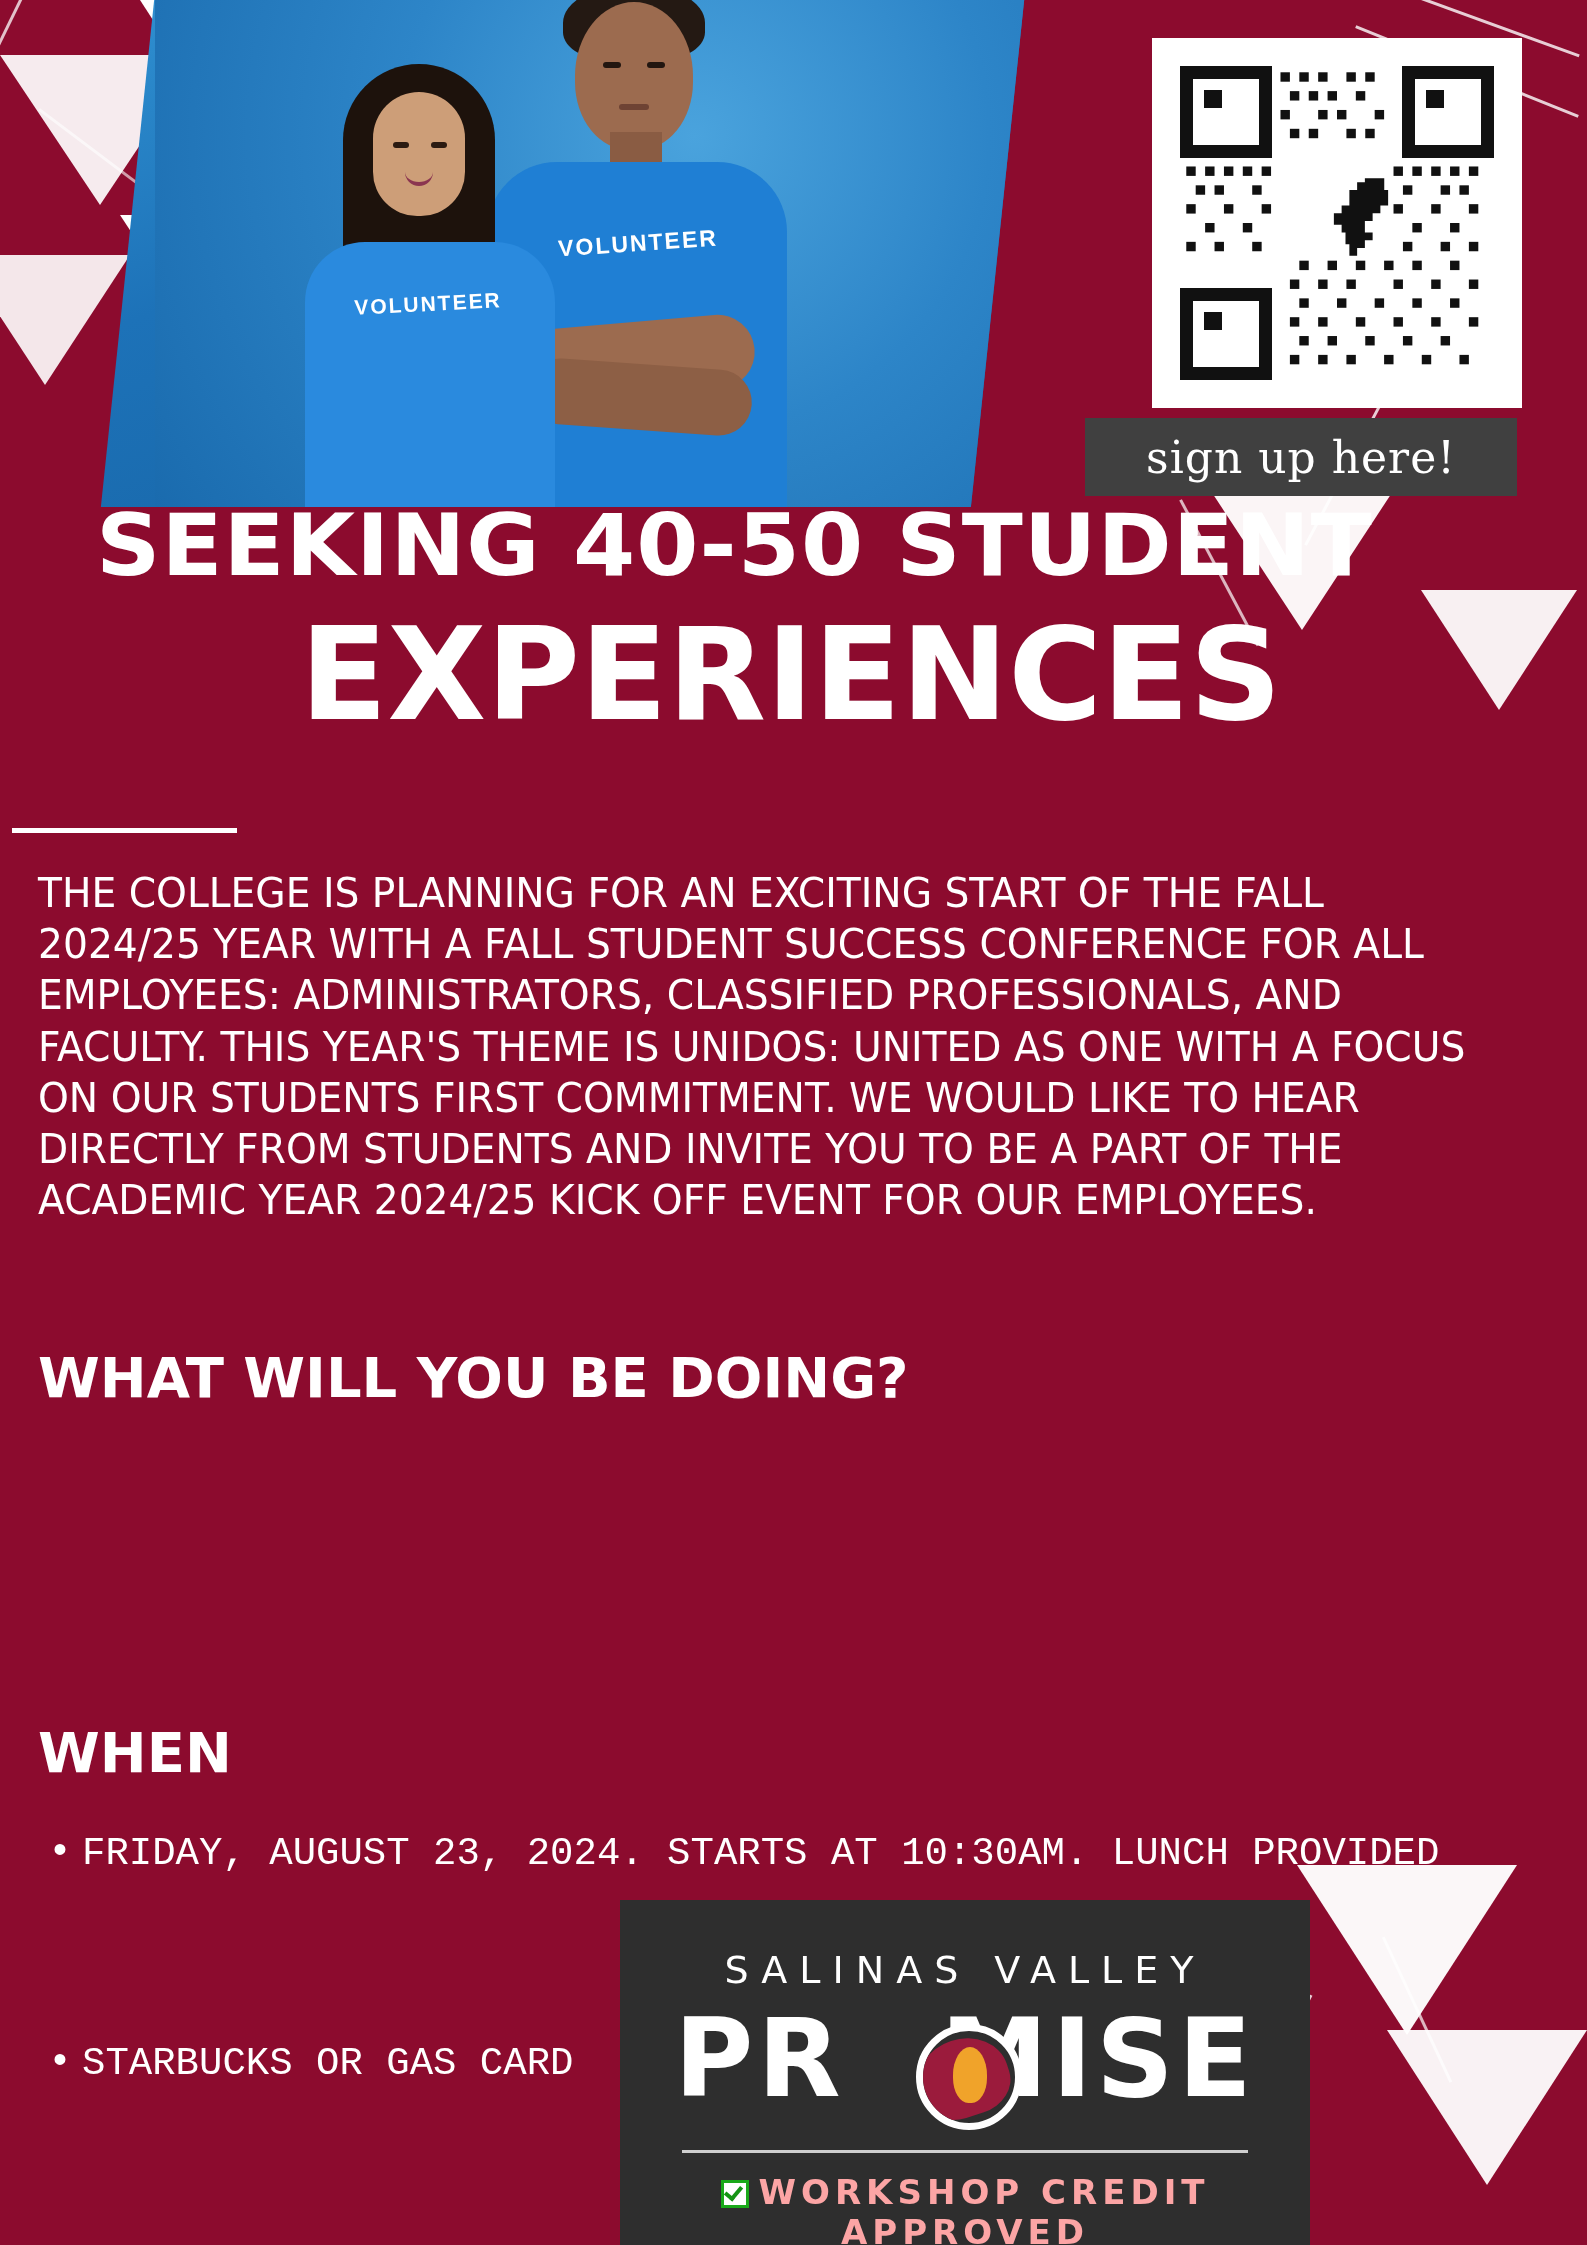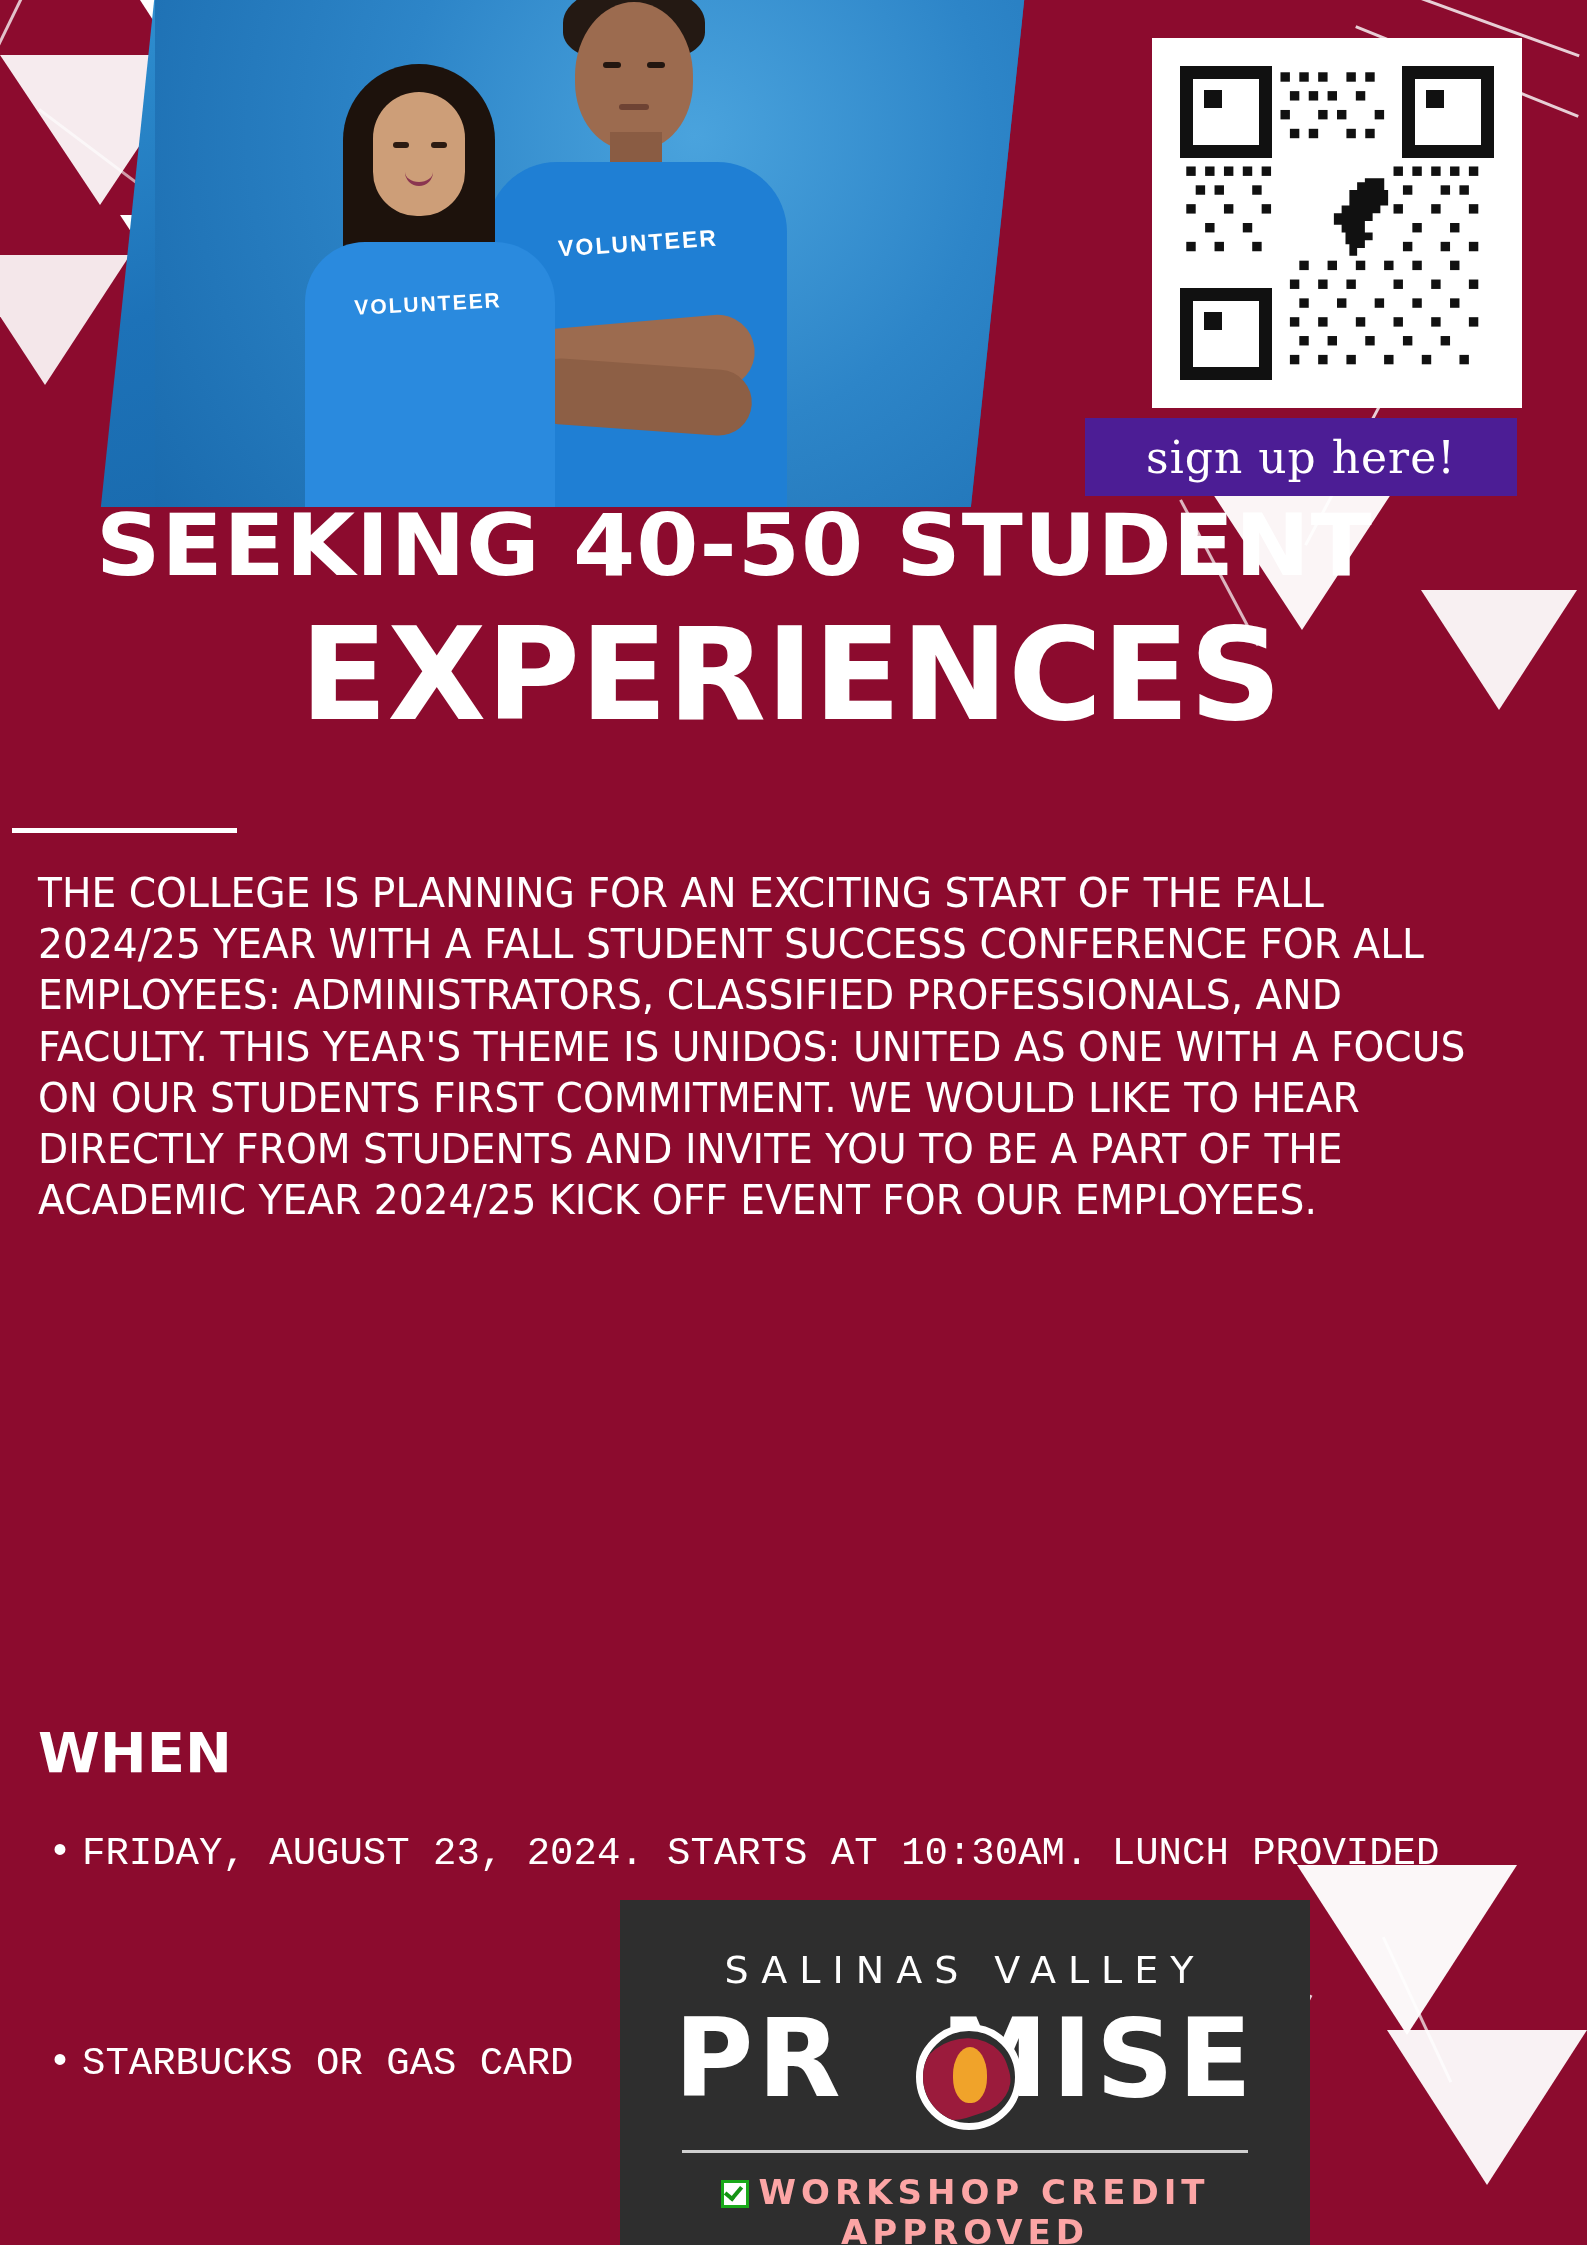--- a/index.html
+++ b/index.html
@@ -305,21 +305,21 @@
     position: absolute;
     left: 150px; top: 112px;
     width: 62px; height: 78px;
   }
   .signup-bar {
     position: absolute;
     right: 70px;
     top: 418px;
     width: 432px;
     height: 78px;
-    background: #4c1d95;
+    background: #404040;
     display: flex;
     align-items: center;
     justify-content: center;
   }
   .signup-bar span {
     color: #ffffff;
     font-family: "DejaVu Serif", serif;
     font-size: 44px;
     letter-spacing: 1px;
   }
@@ -675,20 +675,21 @@
   <div class="signup-bar">
     <span>sign up here!</span>
   </div>
 
   <div class="headline-1">SEEKING 40-50  STUDENT</div>
   <div class="headline-2">EXPERIENCES</div>
   <div class="rule"></div>
 
   <div class="body-copy">THE COLLEGE IS PLANNING FOR AN EXCITING START OF THE FALL 2024/25 YEAR WITH A FALL STUDENT SUCCESS CONFERENCE FOR ALL EMPLOYEES: ADMINISTRATORS, CLASSIFIED PROFESSIONALS, AND FACULTY. THIS YEAR'S THEME IS UNIDOS: UNITED AS ONE WITH A FOCUS ON OUR STUDENTS FIRST COMMITMENT. WE WOULD LIKE TO HEAR DIRECTLY FROM STUDENTS AND INVITE YOU TO BE A PART OF THE ACADEMIC YEAR 2024/25 KICK OFF EVENT FOR OUR EMPLOYEES.</div>
 
+  <div class="section-h h-doing">WHAT WILL YOU BE DOING?</div>
 
   <div class="section-h h-when">WHEN</div>
   <ul class="bullets b-when">
     <li>FRIDAY, AUGUST 23, 2024. STARTS AT 10:30AM. LUNCH PROVIDED</li>
   </ul>
 
   <ul class="bullets b-pay">
     <li>STARBUCKS OR GAS CARD</li>
   </ul>
 

